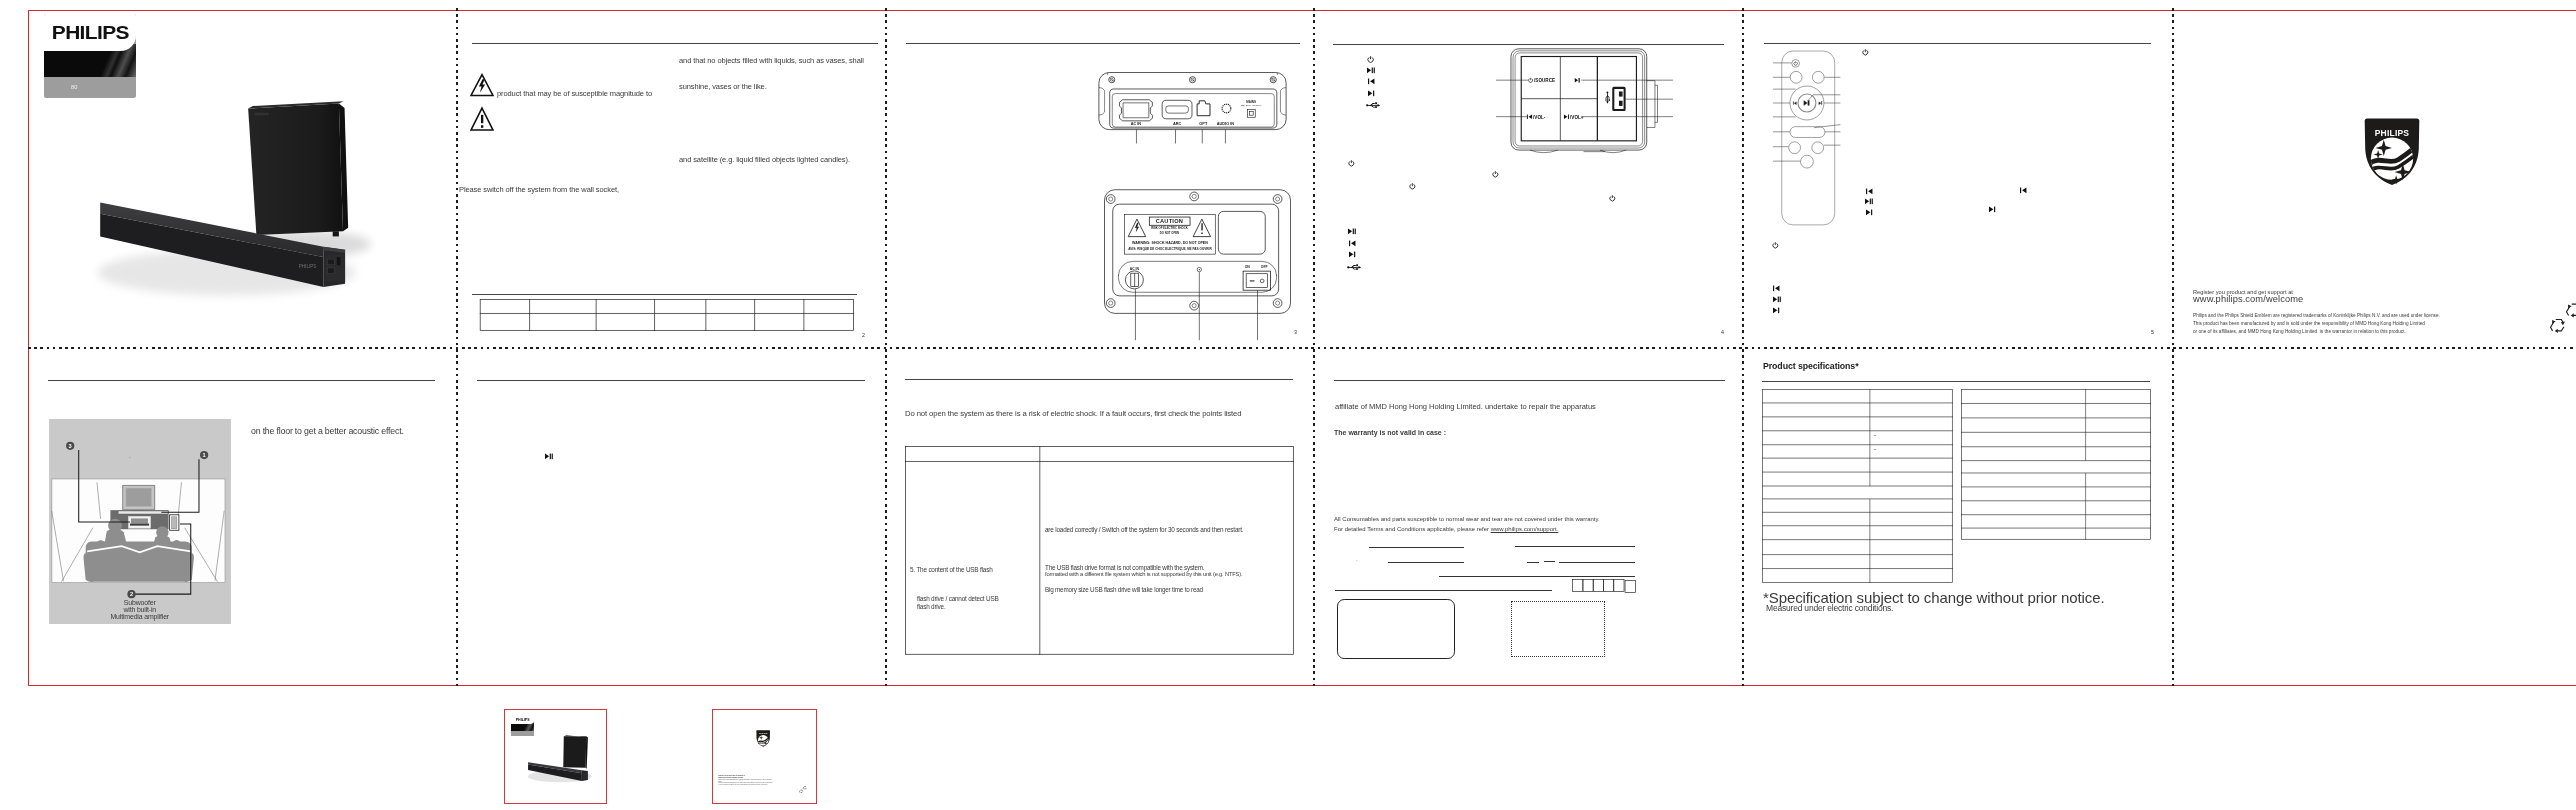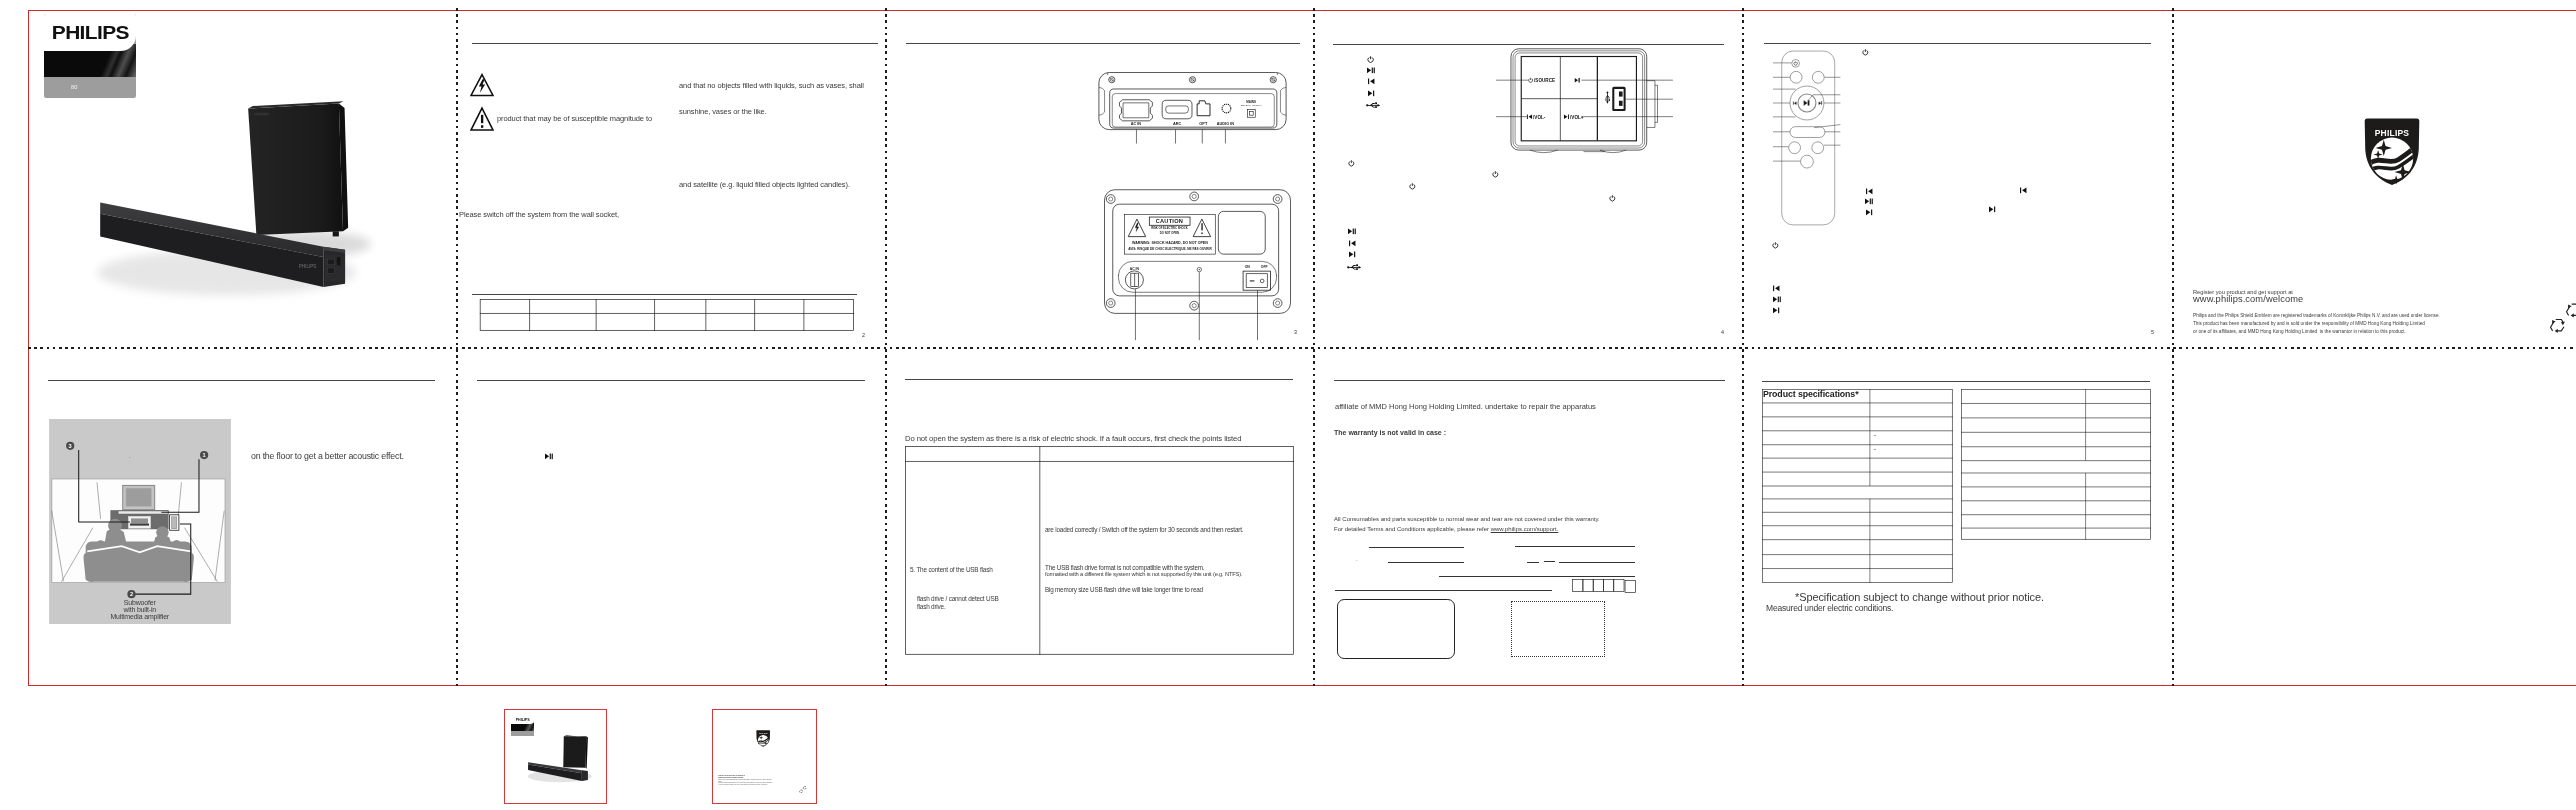--- a/index.html
+++ b/index.html
@@ -1,20 +1,20 @@
 <!DOCTYPE html>
 <html style="font-size:8.2px"><head>
 <meta charset="utf-8">
 <style>
   html,body{margin:0;padding:0;background:#fff;}
   #sheet{position:relative;width:2634px;height:810px;background:#fff;overflow:hidden;
     font-family:"Liberation Sans",sans-serif;color:#333;}
   .abs{position:absolute;}
   .t{position:absolute;font-size:6px;line-height:7.7px;color:#3a3a3a;white-space:nowrap;}
-  .tb{position:absolute;font-size:7.5px;letter-spacing:-0.1px;line-height:8.8px;color:#3a3a3a;white-space:nowrap;margin-top:25px;}
+  .tb{position:absolute;font-size:7.5px;letter-spacing:-0.1px;line-height:8.8px;color:#3a3a3a;white-space:nowrap;}
   .vdash{position:absolute;width:2.1px;top:8.2px;height:680px;
     background:repeating-linear-gradient(to bottom,#1c1c1c 0 2.6px,transparent 2.6px 6.2px);}
   .hdash{position:absolute;left:28px;top:347px;width:2573px;height:2.1px;
     background:repeating-linear-gradient(to right,#1c1c1c 0 2.6px,transparent 2.6px 6.2px);}
   .rule{position:absolute;height:0.8px;background:#444;}
   .pagenum{position:absolute;font-size:5.4px;color:#333;}
 </style>
 </head>
 <body>
 <div id="sheet">
@@ -721,21 +721,21 @@
         <rect x="103" y="3" width="20" height="23"></rect>
     </svg>
 
     <div class="abs" style="left:1337px;top:599px;width:116px;height:58px;border:0.8px solid #222;border-radius:7.2px;"></div>
 
     <div class="abs" style="left:1511px;top:601px;width:92px;height:54px;border:0.8px dotted #333;"></div>
   </div>
 
   <div id="page11">
 
-    <div class="t" style="left:1763px;top:363px;font-size:8.8px;font-weight:bold;letter-spacing:-0.1px;color:#222;margin-top:28px;">Product specifications*</div>
+    <div class="t" style="left:1763px;top:363px;font-size:8.8px;font-weight:bold;letter-spacing:-0.1px;color:#222;">Product specifications*</div>
 
     <div class="rule" style="left:1762px;top:381px;width:388px;"></div>
 
     <svg class="abs" style="left:1762px;top:389px;" width="191" height="194" viewBox="0 0 370 376" fill="none" stroke="#222" stroke-width="1.2">
       <rect x="0.7" y="0.7" width="368" height="374"></rect>
       <line x1="0" y1="27" x2="370" y2="27"></line>
         <line x1="0" y1="54" x2="370" y2="54"></line>
         <line x1="0" y1="81" x2="370" y2="81"></line>
       <line x1="0" y1="108" x2="370" y2="108"></line>
         <line x1="0" y1="134" x2="370" y2="134"></line>
@@ -762,21 +762,21 @@
         <line x1="0" y1="139" x2="369" y2="139"></line>
         <line x1="0" y1="163" x2="369" y2="163"></line>
       <line x1="0" y1="190" x2="369" y2="190"></line>
         <line x1="0" y1="217" x2="369" y2="217"></line>
         <line x1="0" y1="244" x2="369" y2="244"></line>
       <line x1="0" y1="270" x2="369" y2="270"></line>
       <line x1="242" y1="0" x2="242" y2="139" stroke-width="1.1"></line>
       <line x1="242" y1="163" x2="242" y2="293" stroke-width="1.1"></line>
     </svg>
 
-    <div class="t" style="left:1763px;top:594px;font-size:11px;letter-spacing:-0.1px;margin-left:32px;">*Specification subject to change without prior notice.</div>
+    <div class="t" style="left:1763px;top:594px;font-size:15px;letter-spacing:-0.1px;">*Specification subject to change without prior notice.</div>
     <div class="t" style="left:1766px;top:605px;font-size:8.5px;letter-spacing:-0.2px;">Measured under electric conditions.</div>
   </div>
 
   <div id="thumbs">
 
     <div class="abs" style="left:504px;top:709px;width:101px;height:93px;border:0.6px solid #d03a3a;background:#fff;">
 
       <div class="abs" style="left:6.2px;top:5.2px;width:23px;height:20.6px;background:#9d9d9d;overflow:hidden;">
         <div class="abs" style="left:0;top:7.7px;width:23px;height:7.7px;background:linear-gradient(115deg,#0a0a0a 0 60%,#555 75%,#111 88%,#777 100%);"></div>
         <div class="abs" style="left:0;top:0;width:23px;height:9.3px;background:#fff;border-radius:0 0 4.1px 0;display:flex;align-items:center;justify-content:center;">

